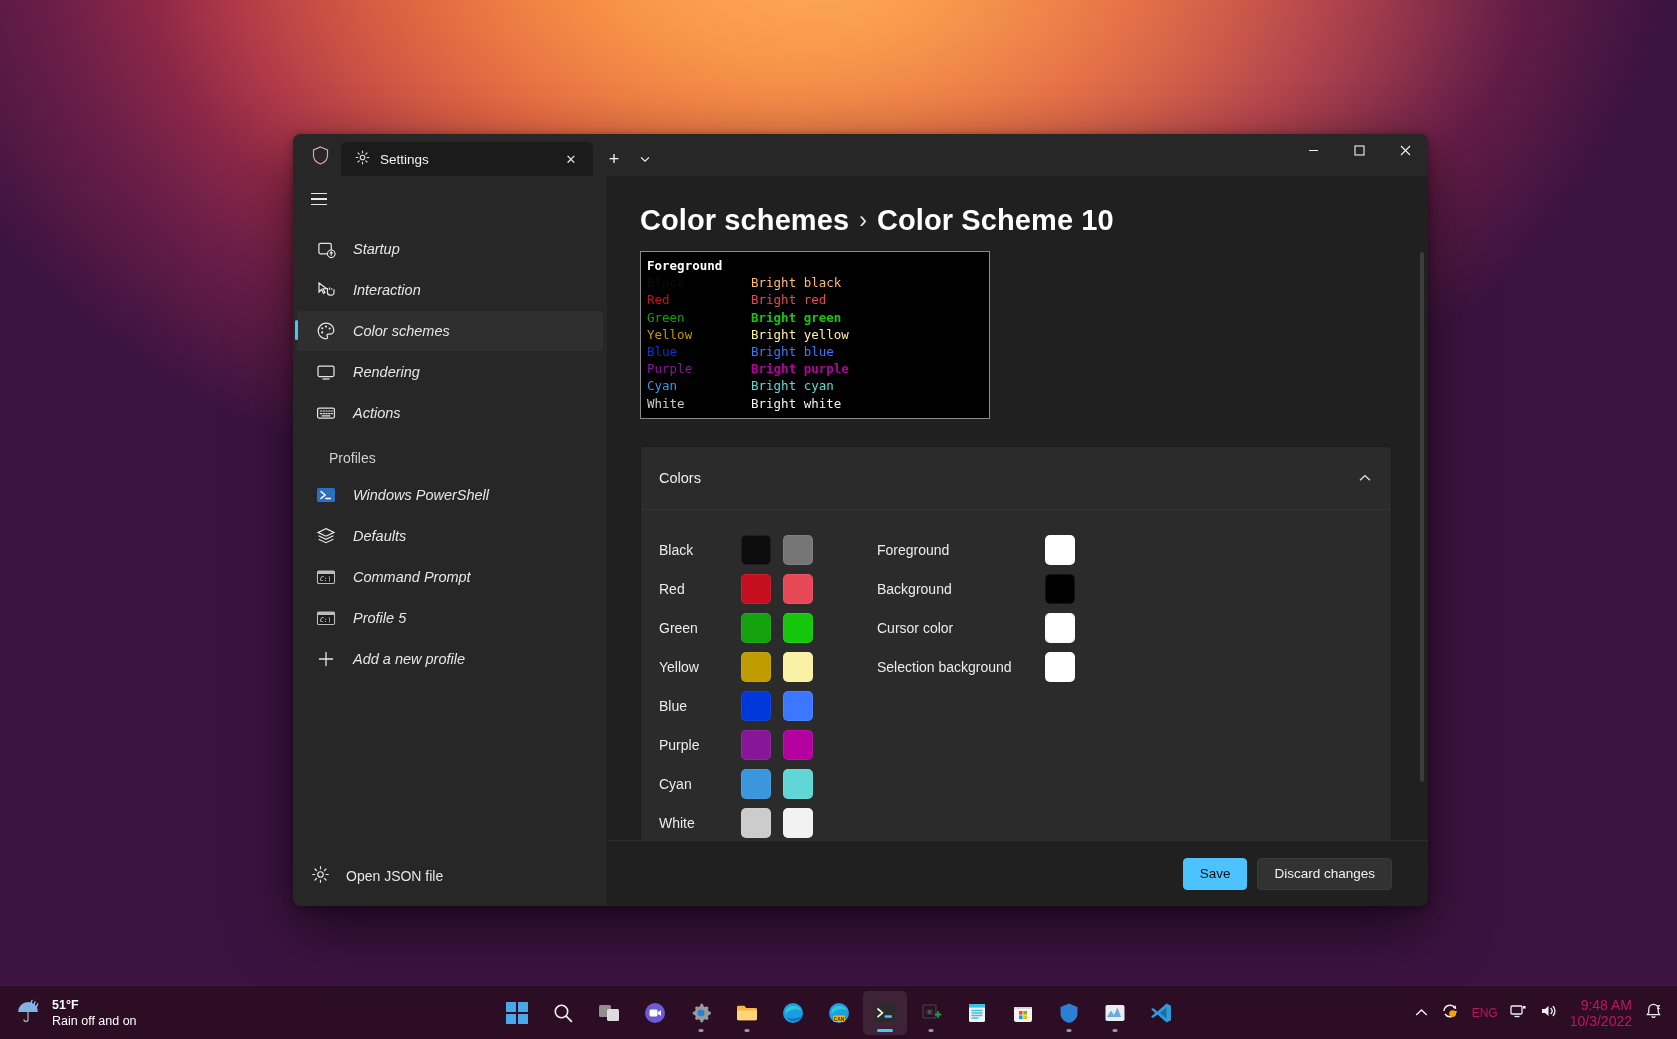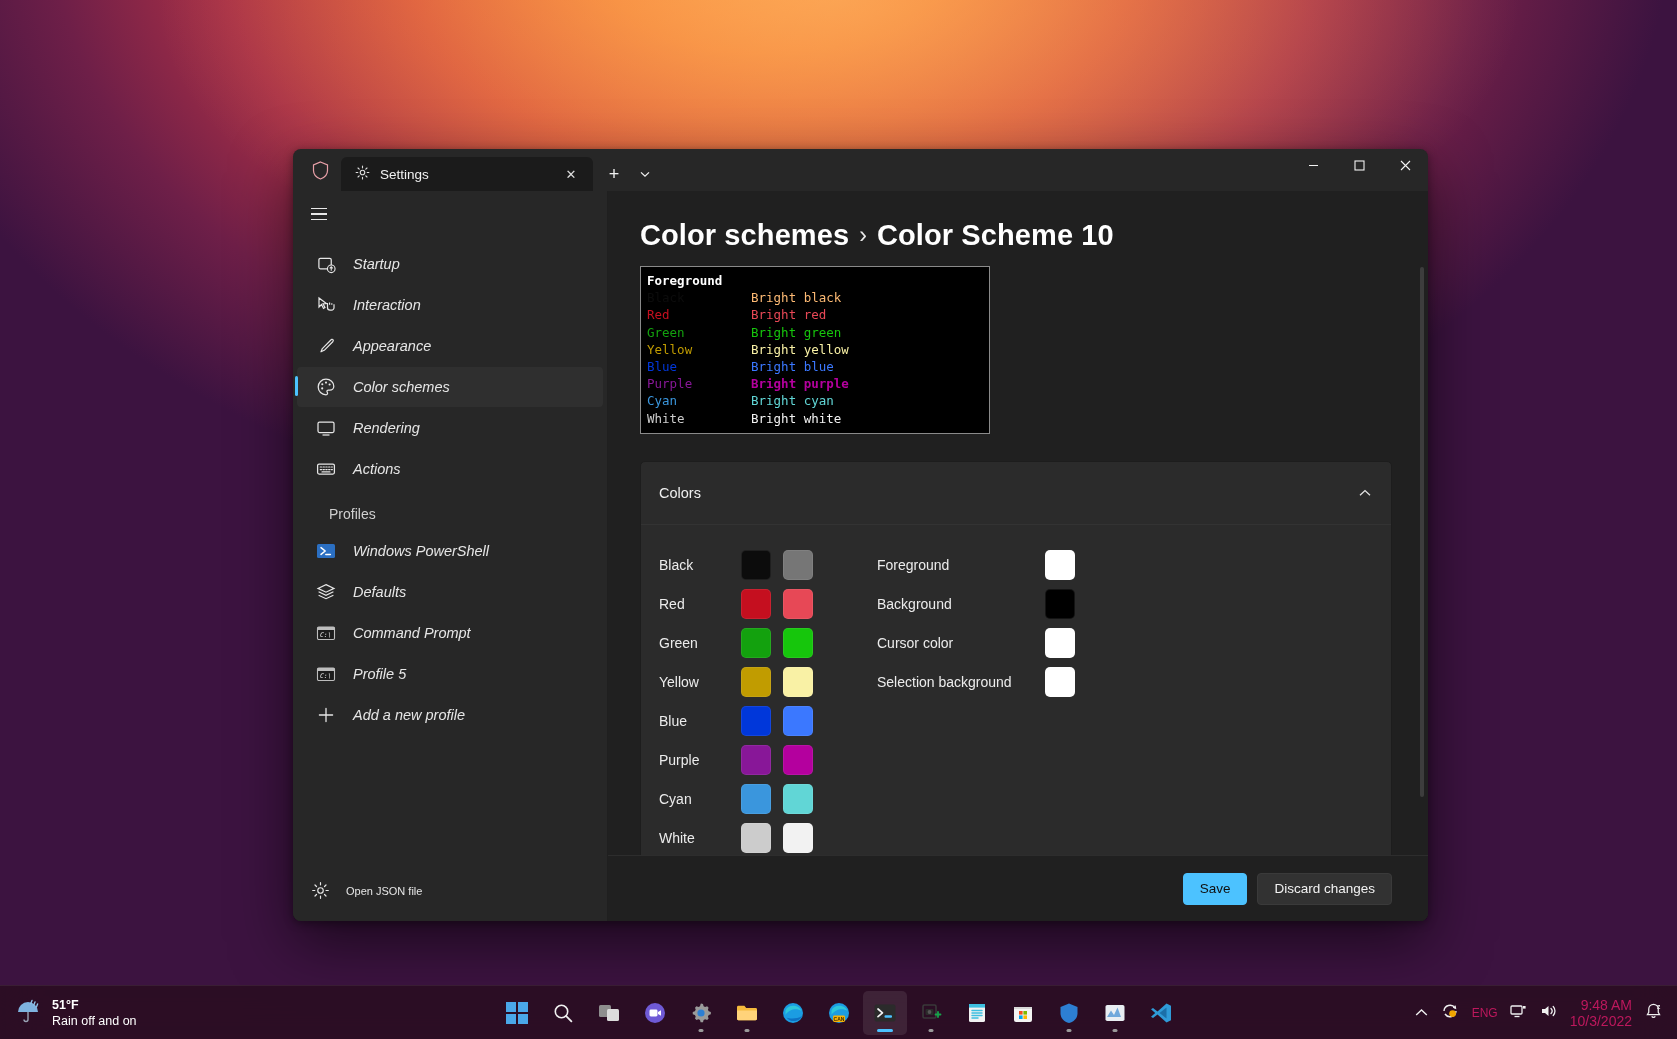--- a/index.html
+++ b/index.html
@@ -14,21 +14,21 @@
       linear-gradient(160deg, #5d1440 0%, #3b0f36 40%, #2a0b2c 100%);
   }
   .desktop-glow {
     position:absolute; inset:0;
     background: radial-gradient(ellipse 1100px 520px at 50% 0%, rgba(255,190,110,.55), rgba(255,140,60,.0) 62%);
     pointer-events:none;
   }
 
   
   #app-window {
-    position: absolute; left: 293px; top: 149px; width: 1135px; height: 772px;
+    position: absolute; left: 293px; top: 134px; width: 1135px; height: 772px;
     background: #202020; border-radius: 8px;
     box-shadow: 0 22px 60px rgba(0,0,0,.55), 0 2px 10px rgba(0,0,0,.4);
     overflow: hidden;
     display: flex; flex-direction: column;
   }
   
   .titlebar {
     height: 42px; background: rgba(255,255,255,0.03); display: flex; align-items: flex-end;
     position: relative;
   }
@@ -67,21 +67,21 @@
     height: 40px; display:flex; align-items:center; gap:16px; padding-left: 18px;
     color:#e6e6e6; font-size:14.5px; position:relative; margin: 1px 4px; border-radius:4px;font-style:italic;
   }
   .nav-item .ico { width:22px; height:22px; display:flex;align-items:center;justify-content:center; flex-shrink:0; }
   .nav-item.selected { background:#2f2f2f; }
   .nav-item.selected:before {
     content:""; position:absolute; left:-2px; top:9px; width:3px; height:20px; background:#4cc2ff; border-radius:2px;
   }
   .nav-header { color:#cfcfcf; font-size:14px; padding: 16px 0 8px 36px; }
   .sidebar-footer { height: 60px; display:flex; align-items:center; }
-  .json-link { display:flex; align-items:center; gap:16px; padding-left:18px; color:#e6e6e6; font-size:11px; }
+  .json-link { display:flex; align-items:center; gap:16px; padding-left:18px; color:#e6e6e6; font-size:14px; }
 
   
   .content-wrap { flex:1; display:flex; flex-direction:column; min-width:0; background:#202020; position:relative;}
   .content-scroll { flex:1; overflow:hidden; padding: 0 0 0 0; position:relative; }
   .page-title { font-size: 29px; font-weight:600; color:#fff; padding: 28px 0 14px 32px; letter-spacing:.1px;}
   .page-title .sep { font-weight:400; color:#e8e8e8; margin: 0 10px; font-size:23px; vertical-align:2px;}
 
   
   .preview {
     margin-left: 32px; width: 350px; height: 168px; background:#000;
@@ -221,28 +221,20 @@
           <span class="ico">
             <svg width="20" height="20" viewBox="0 0 20 20">
                 <path d="M3 3 L3 12 L5.5 9.5 L7.5 13.5 L9 12.6 L7 8.8 L10.4 8.6 Z" fill="none" stroke="#e6e6e6" stroke-width="1.2"></path>
                 <path d="M11.5 8 v4.5 a2.6 2.6 0 0 0 2.6 2.6 h1.6 a2.3 2.3 0 0 0 2.3-2.3 V9.2" fill="none" stroke="#e6e6e6" stroke-width="1.2"></path>
                 <path d="M13.6 9.8 V7.6 M15.8 9.8 V8.2" stroke="#e6e6e6" stroke-width="1.2"></path>
               </svg>
           </span>
           <span>Interaction</span>
         </div>
 
-        <div class="nav-item">
-          <span class="ico">
-            <svg width="19" height="19" viewBox="0 0 20 20">
-                <path d="M16.6 2.6 a1.7 1.7 0 0 1 0 2.4 L7.6 14 L4.2 15.6 L5.6 12.2 L14.6 3.2 a1.4 1.4 0 0 1 2 -.6 Z" fill="none" stroke="#e6e6e6" stroke-width="1.25" stroke-linejoin="round"></path>
-              </svg>
-          </span>
-          <span>Appearance</span>
-        </div>
 
         <div class="nav-item selected">
           <span class="ico">
             <svg width="20" height="20" viewBox="0 0 20 20">
                 <path d="M10 2.2 a7.8 7.8 0 1 0 0 15.6 c1.1 0 1.6-.8 1.6-1.5 0-.8-.7-1.2-.7-2 0-.7.6-1.2 1.4-1.2h1.6a3.9 3.9 0 0 0 3.9-3.9 C17.8 5.1 14.4 2.2 10 2.2z" fill="none" stroke="#e6e6e6" stroke-width="1.25"></path>
                 <circle cx="6.3" cy="7.2" r="1.05" fill="#e6e6e6"></circle>
                 <circle cx="10" cy="5.6" r="1.05" fill="#e6e6e6"></circle>
                 <circle cx="13.6" cy="7.5" r="1.05" fill="#e6e6e6"></circle>
                 <circle cx="6.2" cy="11.4" r="1.05" fill="#e6e6e6"></circle>
               </svg>
@@ -343,21 +335,21 @@
       <div class="content-scroll">
 
         <div class="page-title">
           <span>Color schemes</span><span class="sep">›</span><span>Color Scheme 10</span>
         </div>
 
         <div class="preview" id="preview-box" style="background: rgb(0, 0, 0);">
             <div class="prow bold" style="color: rgb(255, 255, 255);">Foreground</div>
             <div class="prow"><span class="pcol1" style="color: rgb(12, 12, 12);">Black</span><span style="color: #fdba74;">Bright black</span></div>
             <div class="prow"><span class="pcol1" style="color: rgb(197, 15, 31);">Red</span><span style="color: rgb(231, 72, 86);">Bright red</span></div>
-            <div class="prow"><span class="pcol1" style="color: rgb(19, 161, 14);">Green</span><span style="color: rgb(22, 198, 12);">Bright green</span></div>
+            <div class="prow"><span class="pcol1" style="color: rgb(19, 161, 14);">Green</span><span style="color: rgb(22, 198, 12); font-weight: bold;">Bright green</span></div>
             <div class="prow"><span class="pcol1" style="color: rgb(193, 156, 0);">Yellow</span><span style="color: rgb(249, 241, 165);">Bright yellow</span></div>
             <div class="prow"><span class="pcol1" style="color: rgb(0, 55, 218);">Blue</span><span style="color: rgb(59, 120, 255);">Bright blue</span></div>
             <div class="prow"><span class="pcol1" style="color: rgb(136, 23, 152);">Purple</span><span style="color: rgb(180, 0, 158); font-weight: bold;">Bright purple</span></div>
             <div class="prow"><span class="pcol1" style="color: rgb(58, 150, 221);">Cyan</span><span style="color: rgb(97, 214, 214);">Bright cyan</span></div>
             <div class="prow"><span class="pcol1" style="color: rgb(204, 204, 204);">White</span><span style="color: rgb(242, 242, 242);">Bright white</span></div>
           </div>
 
         <div class="card">
           <div class="card-head">
             <span>Colors</span>

